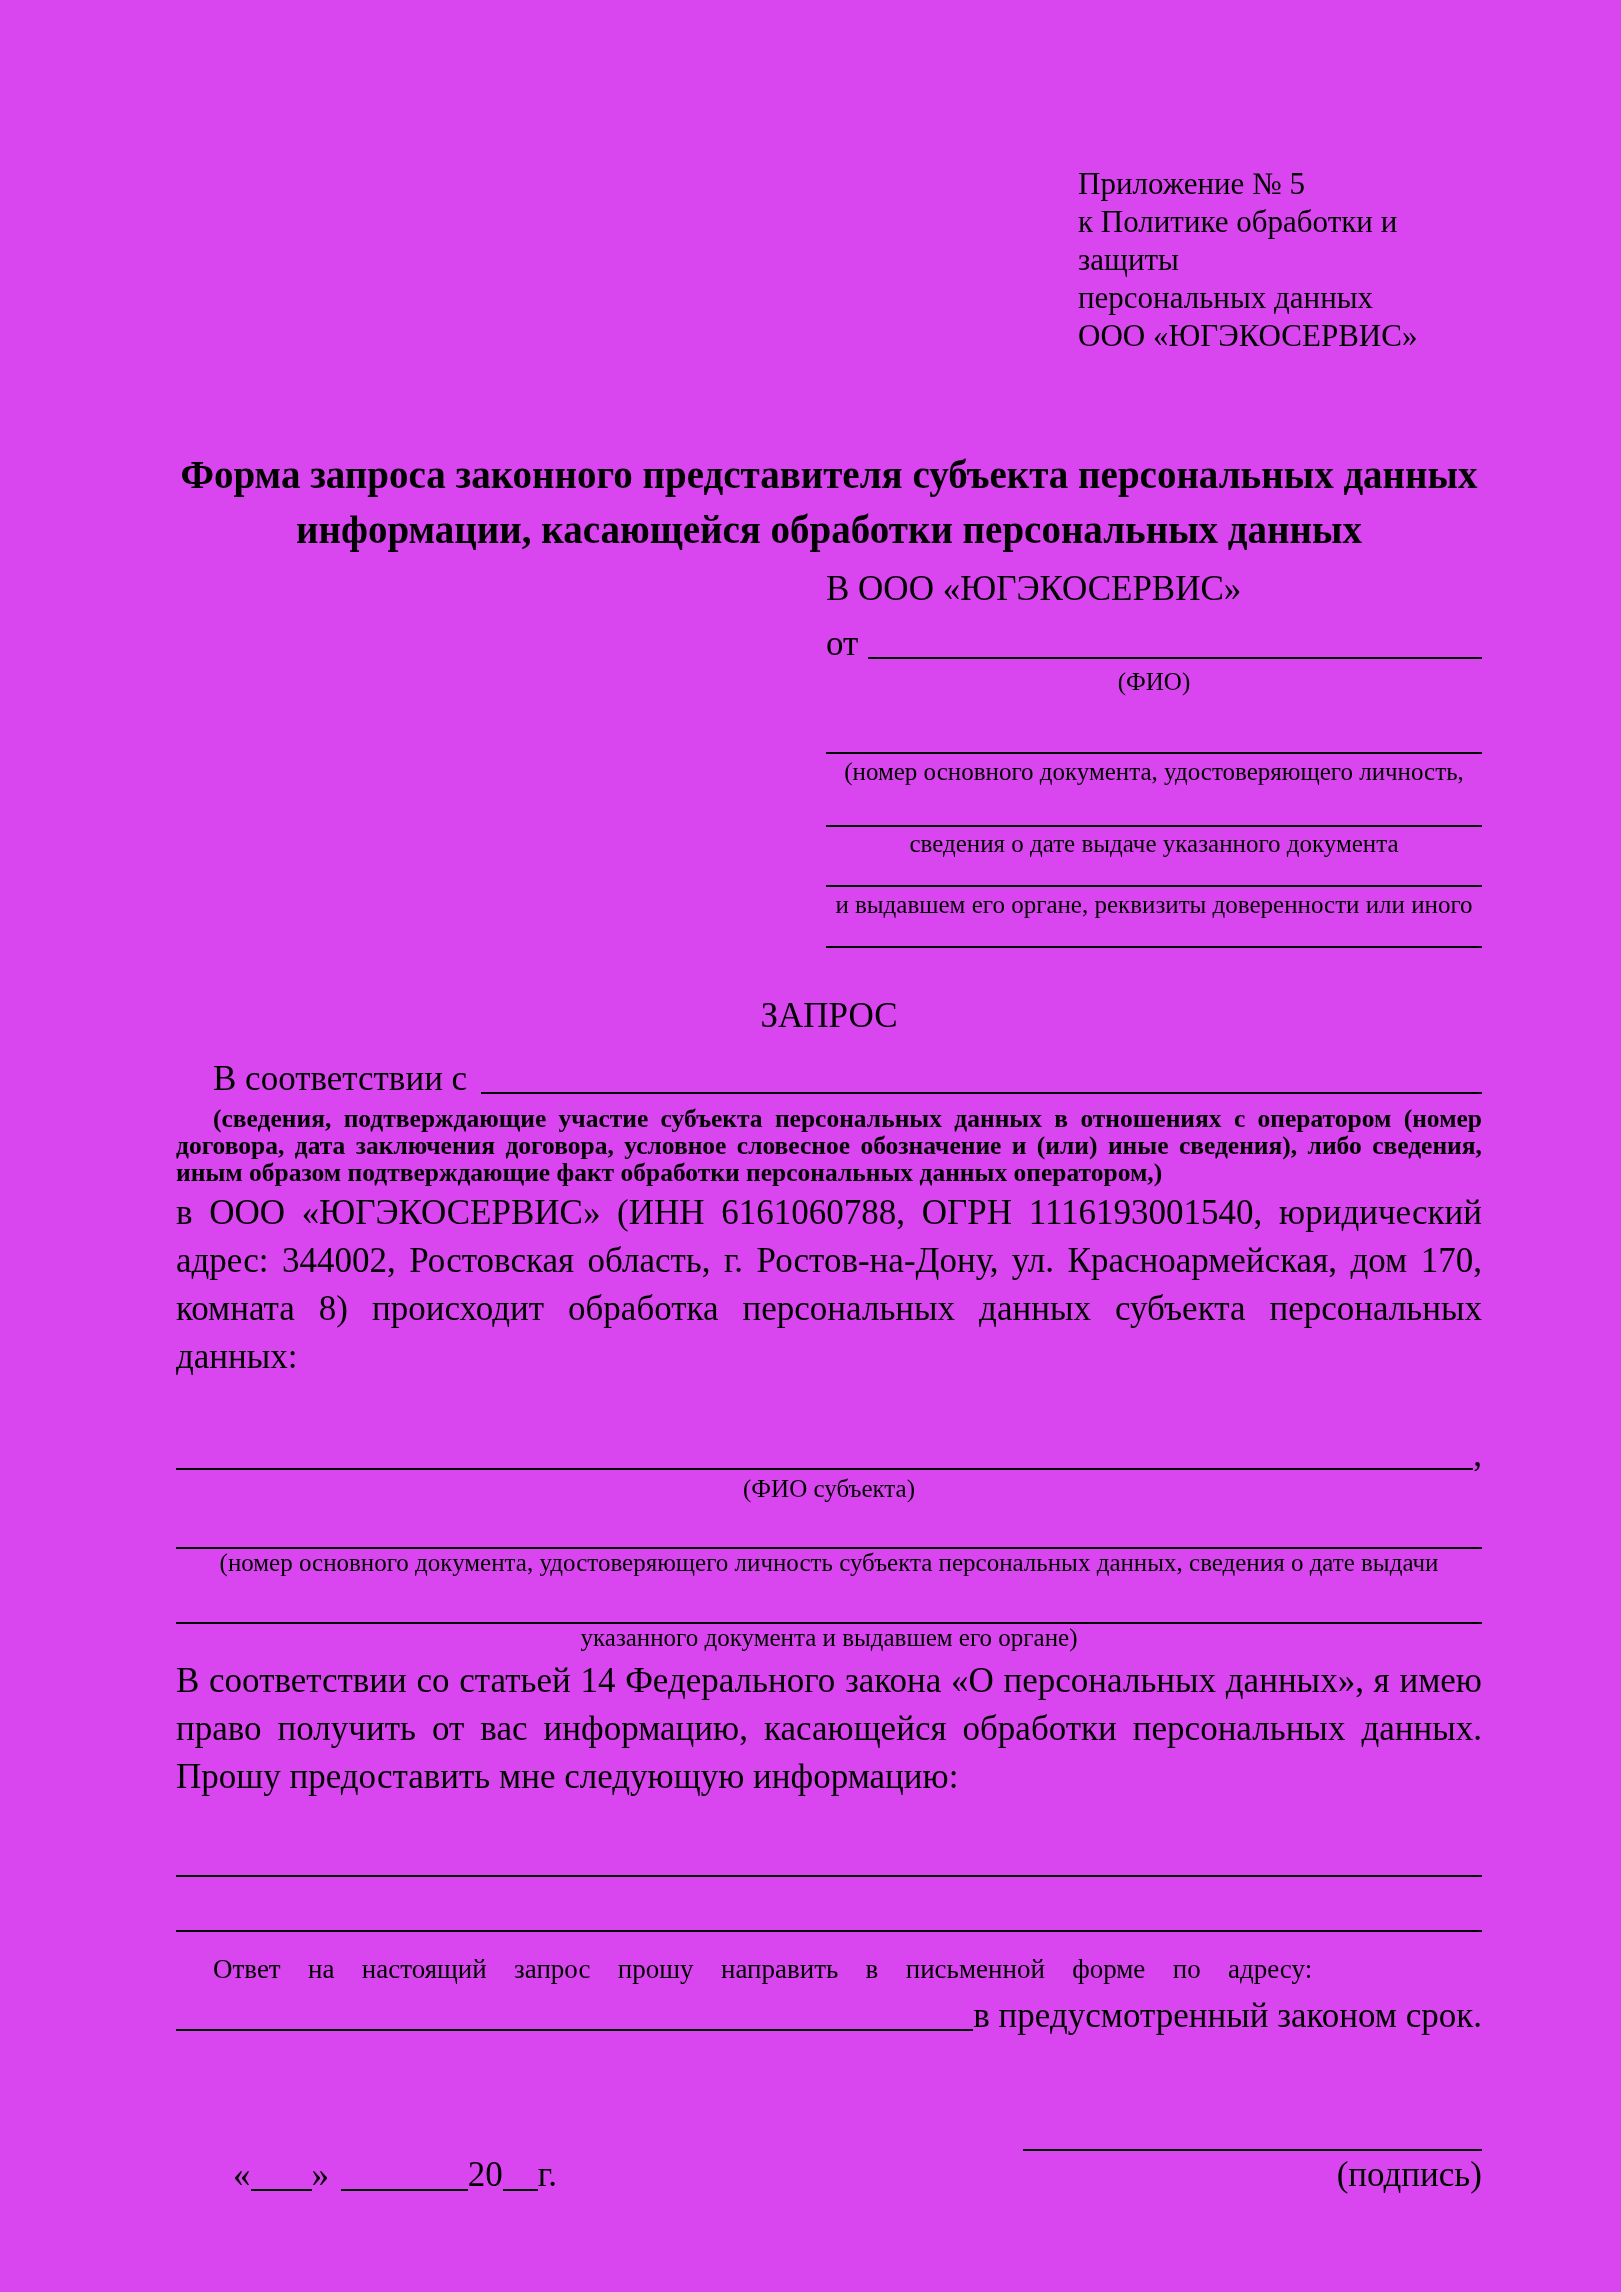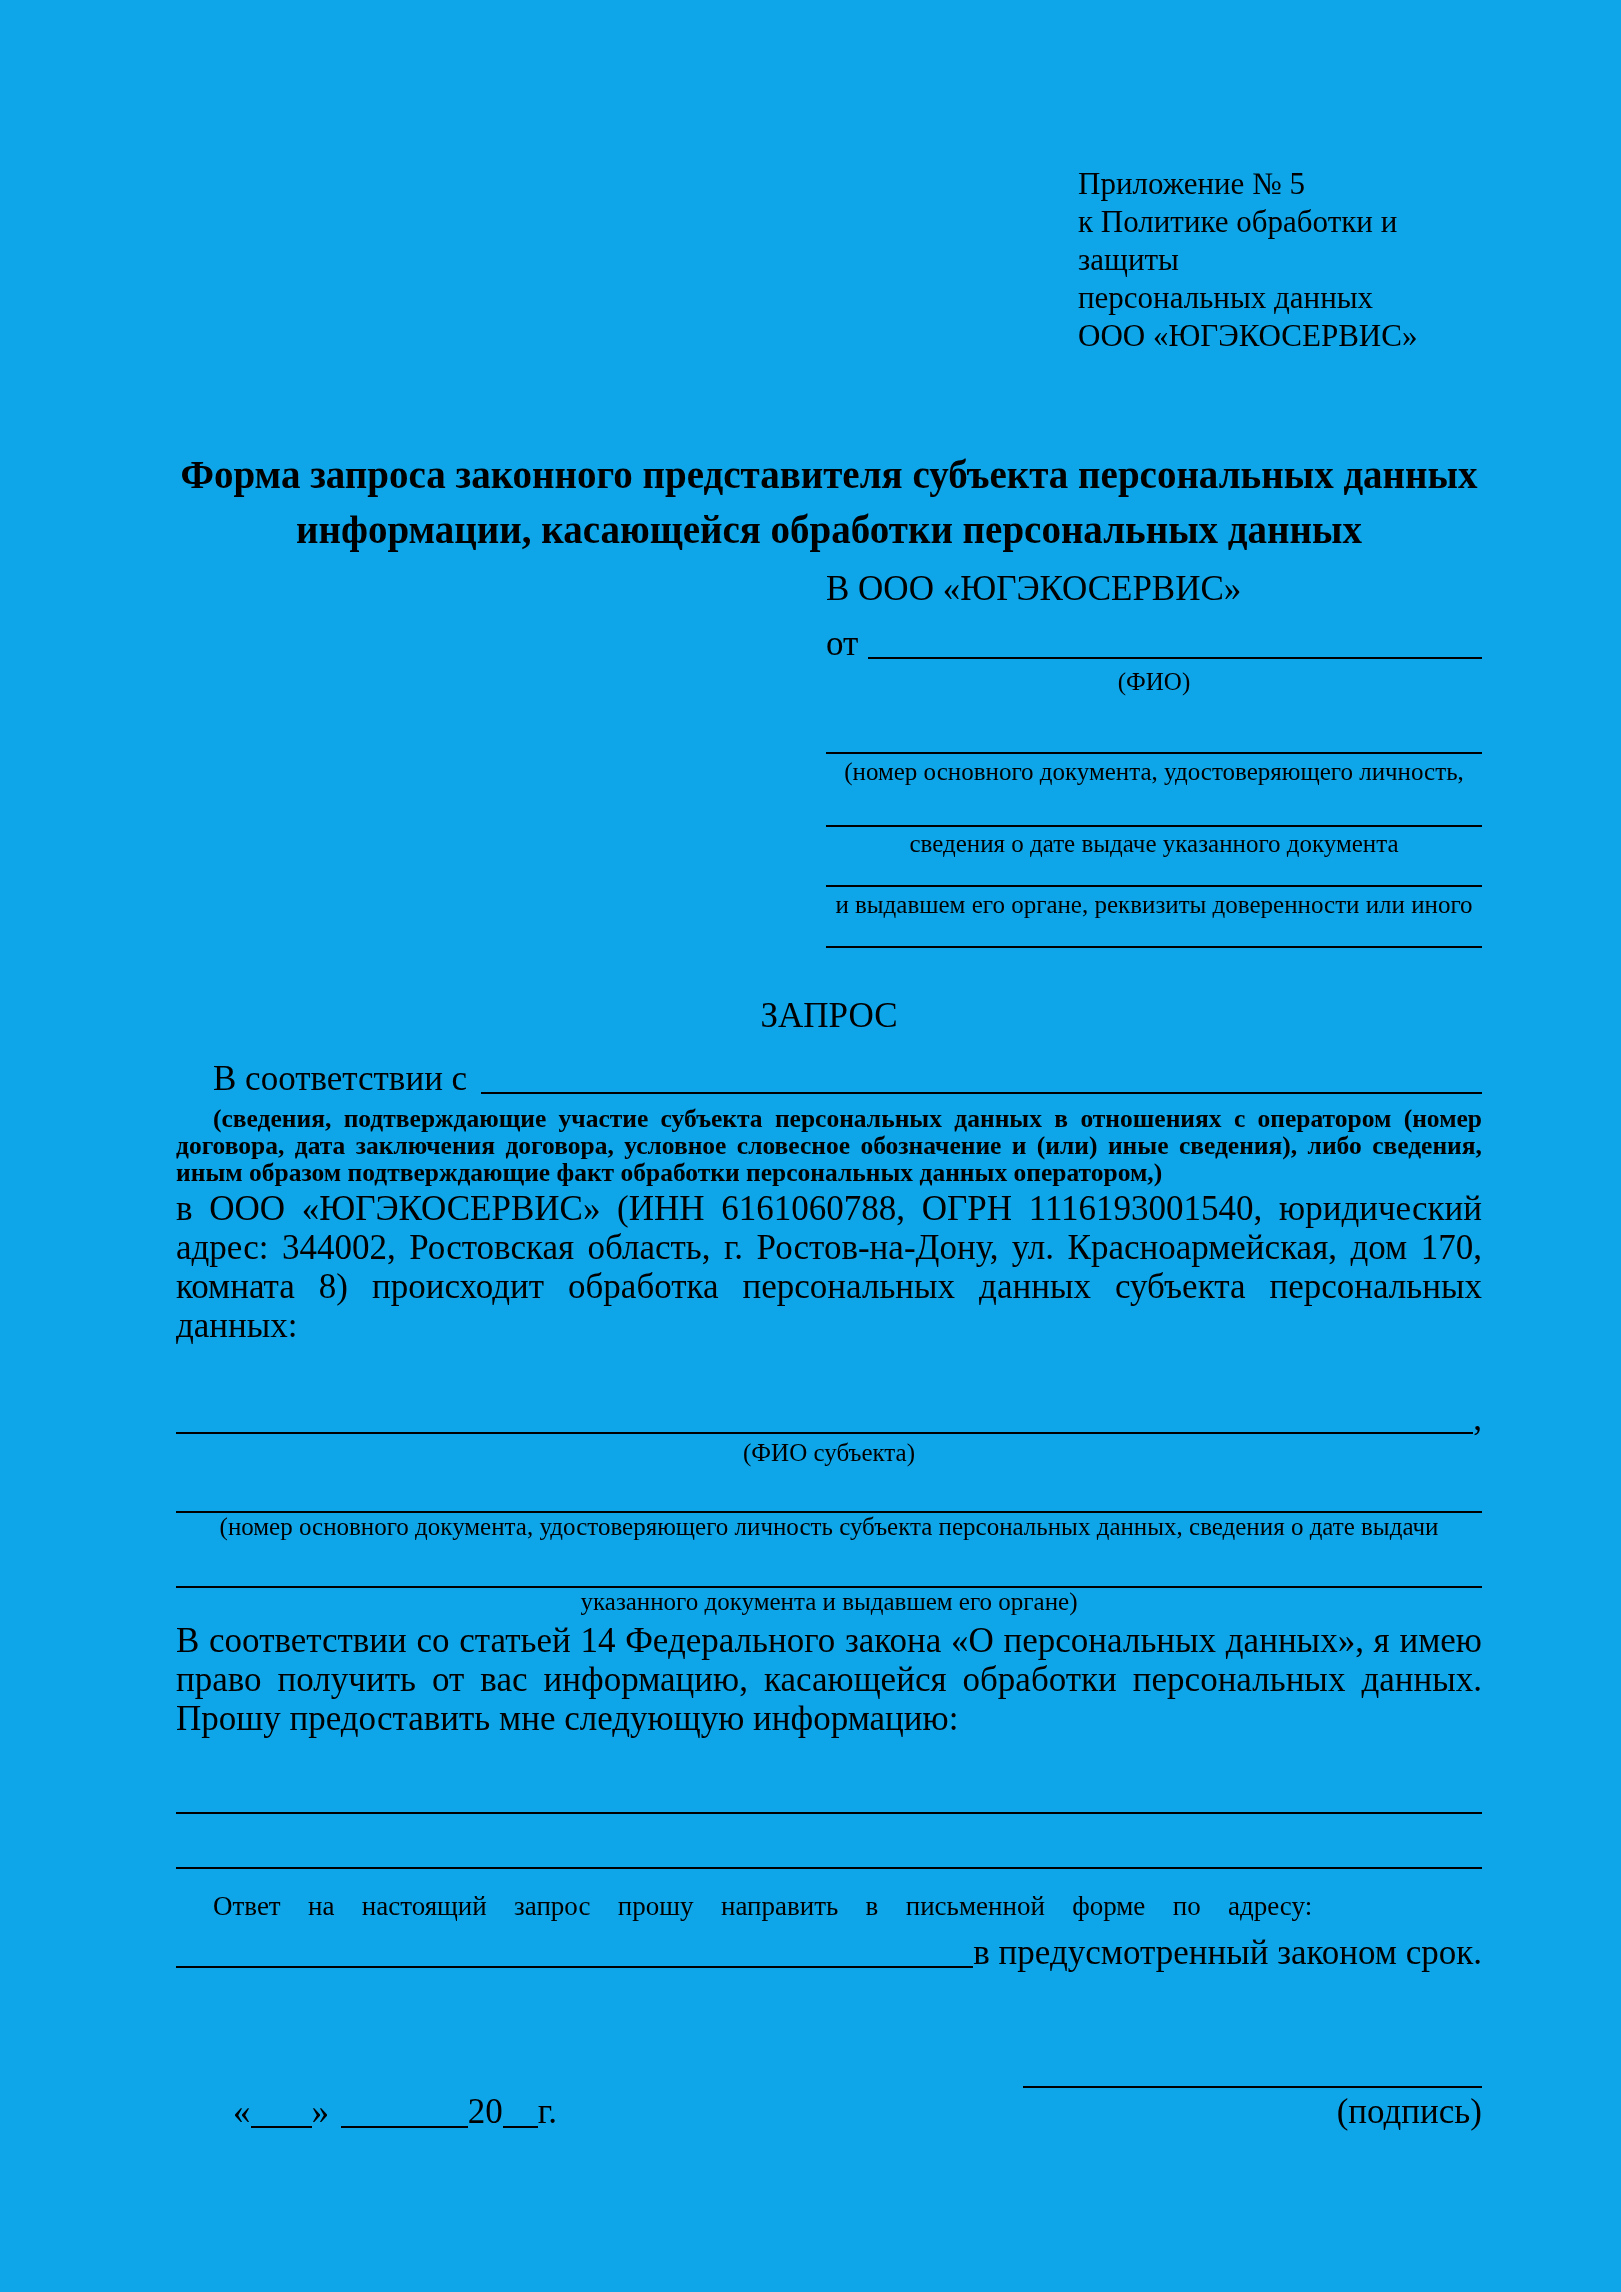--- a/index.html
+++ b/index.html
@@ -1,19 +1,19 @@
 <!DOCTYPE html>
 <html><head>
 <meta charset="utf-8">
 <style>
   html,body{margin:0;padding:0;background:#888;}
   .page{
     position:relative;
     width:1621px;height:2293px;
-    background:#0ea5e9;color:#000;
+    background:#d946ef;color:#000;
     font-family:"Liberation Serif","DejaVu Serif",serif;
     box-sizing:border-box;
     padding:165px 139px 0 176px;
     overflow:hidden;
   }
   .hdr{margin-left:902px;font-size:31px;line-height:38px;}
   .title{margin-top:92px;font-size:39px;font-weight:bold;text-align:center;line-height:55px;}
   .addr{margin-top:7px;margin-left:650px;width:656px;font-size:35px;}
   .addr .to{line-height:49px;}
   .row-line{display:flex;align-items:flex-end;}
@@ -21,21 +21,21 @@
   .fill{flex:1 1 auto;border-bottom:2.9px solid #000;margin-bottom:4.9px;height:0;}
   .from-row{height:51px;}
   .cap{font-size:25px;line-height:27.4px;text-align:center;}
   .blank-line{border-bottom:2.9px solid #000;height:0;}
   .addr .blank-line{margin-top:57px;}
   .addr .cap{margin-top:3.9px;}
   .zapros{margin-top:45px;font-size:35px;text-align:center;line-height:45px;}
   .intro-row{margin-top:13.7px;font-size:35px;height:47px;}
   .intro-row .lbl{margin-left:37px;}
   .small-par{margin-top:5.9px;font-size:25.5px;line-height:27.4px;text-align:justify;text-indent:37px;font-weight:bold;}
-  .body-par{font-size:35px;line-height:39px;text-align:justify;}
+  .body-par{font-size:35px;line-height:48px;text-align:justify;}
   .op-par{margin-top:2px;}
   .subject-row{margin-top:51px;font-size:35px;height:43px;}
   .wide-blank{margin-top:45px;}
   .law-par{margin-top:5.9px;}
   .gap-line-1{margin-top:74px;}
   .gap-line-2{margin-top:53px;}
   .answer-l1{margin-top:15.7px;font-size:27px;line-height:43px;text-indent:37px;word-spacing:20.6px;}
   .answer-l2{font-size:35px;height:45px;}
   .answer-l2 .suffix{white-space:nowrap;}
   .footer-row{margin-top:84px;display:flex;justify-content:space-between;font-size:35px;align-items:flex-end;}

